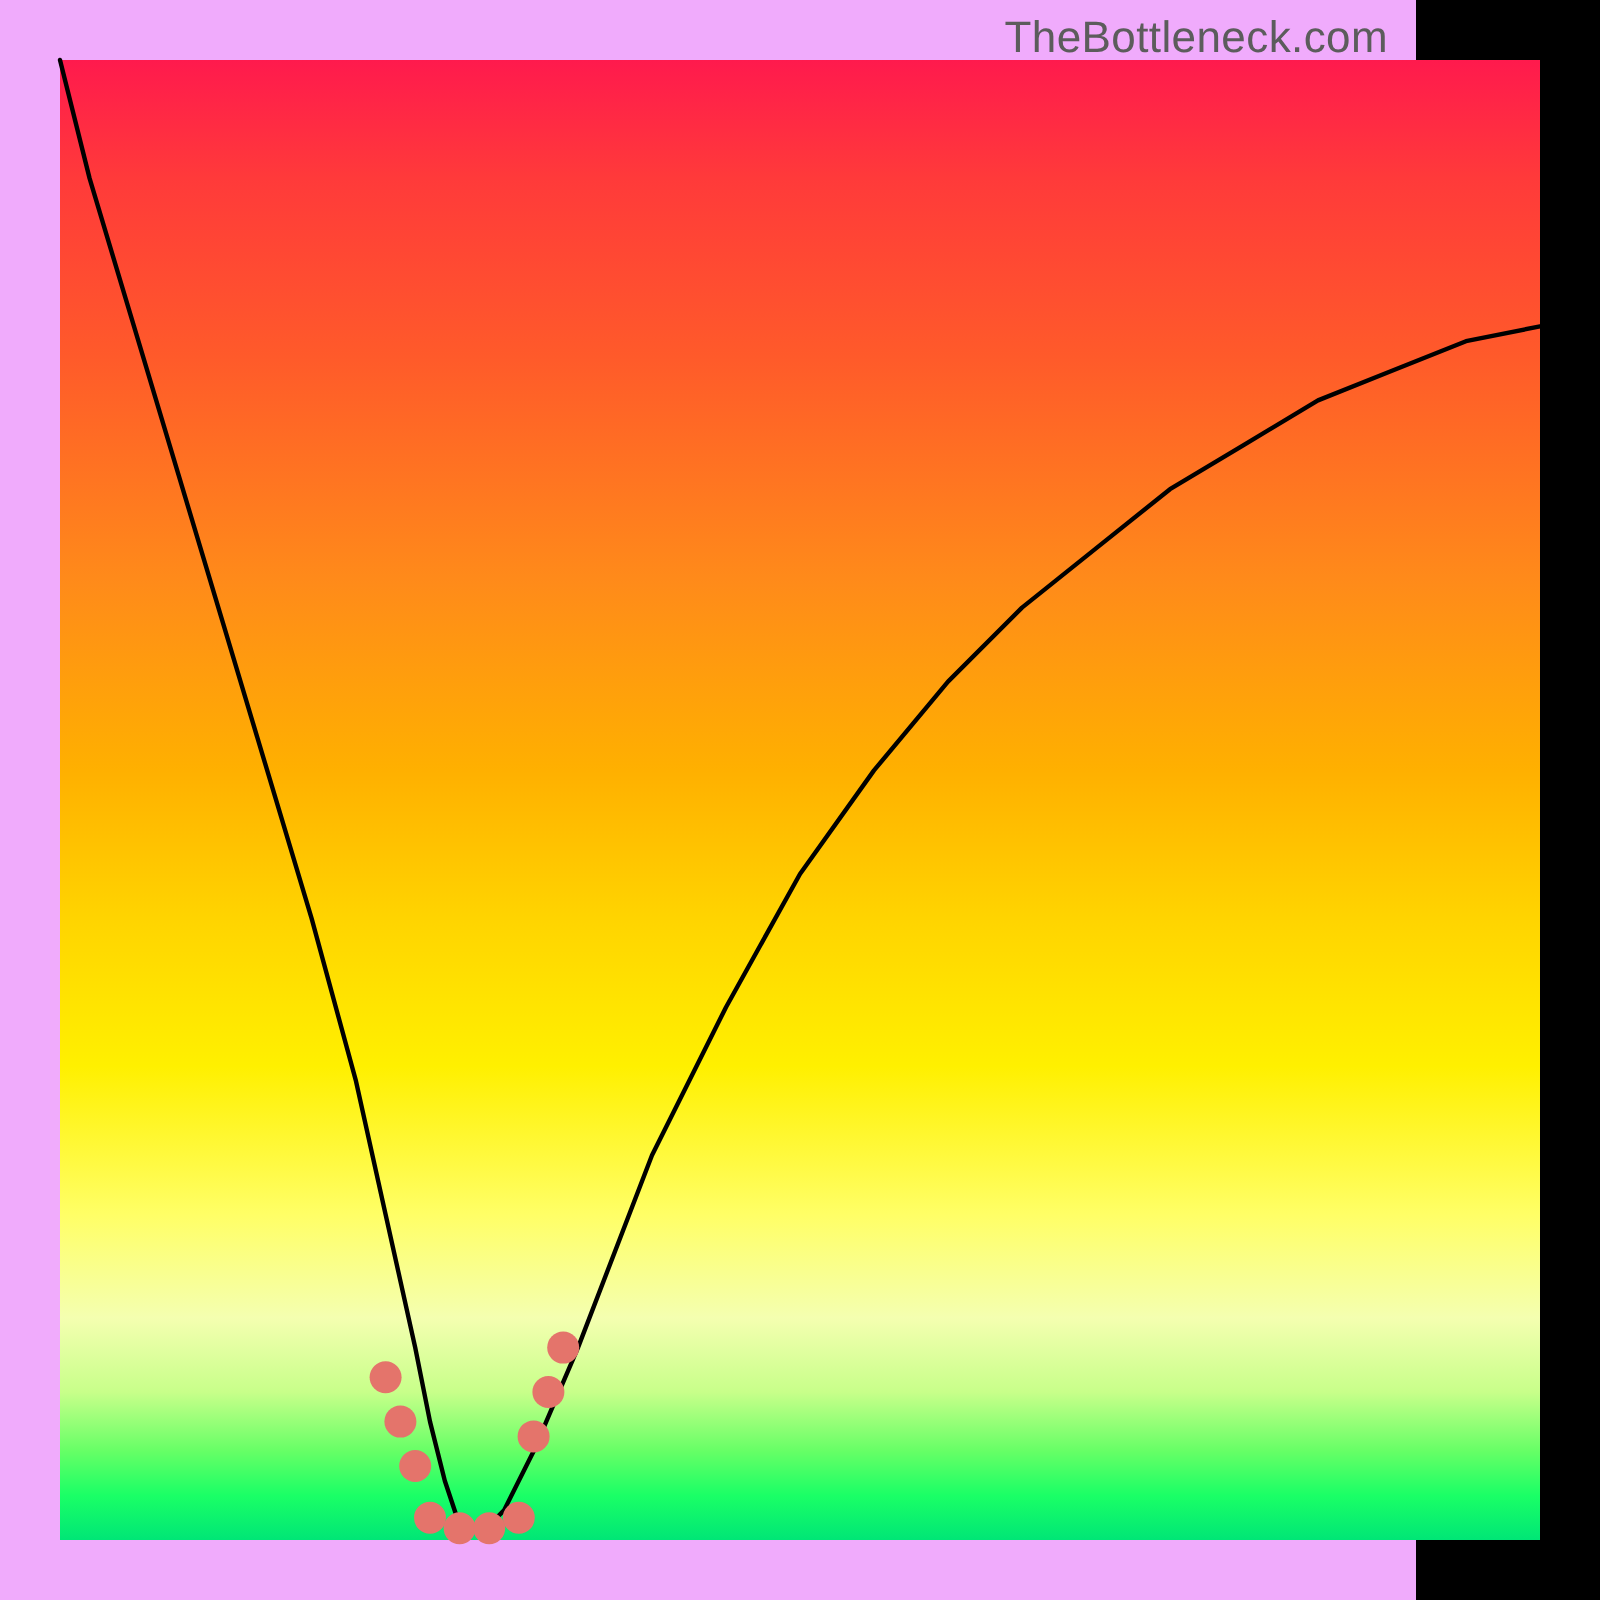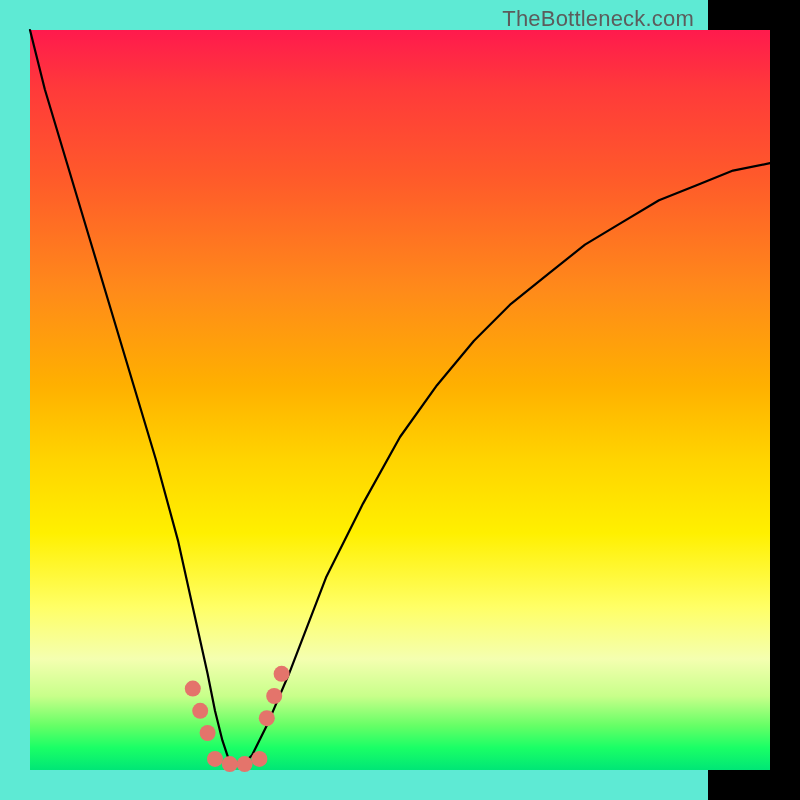--- a/index.html
+++ b/index.html
@@ -8,21 +8,21 @@
     width: 800px;
     height: 800px;
     overflow: hidden;
     background: #000;
     font-family: Arial, Helvetica, sans-serif;
   }
   .frame {
     position: relative;
     width: 708px;
     height: 800px;
-    background: #5eead4;
+    background: #f0abfc;
   }
   .plot-area {
     position: absolute;
     left: 30px;
     top: 30px;
     width: 740px;
     height: 740px;
     
     background: linear-gradient(to bottom,
       #ff1a4d 0%,

